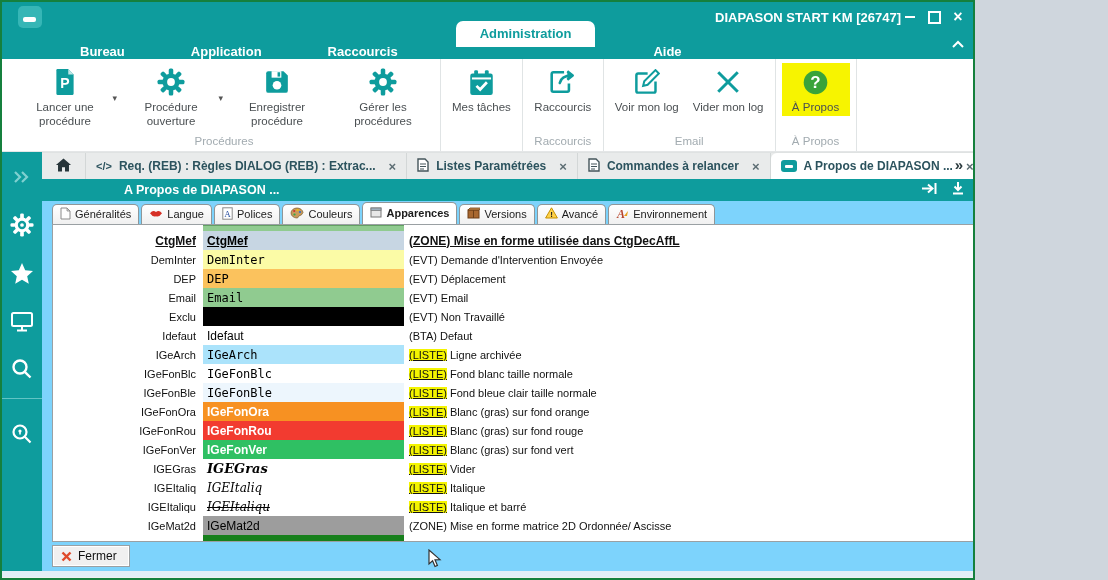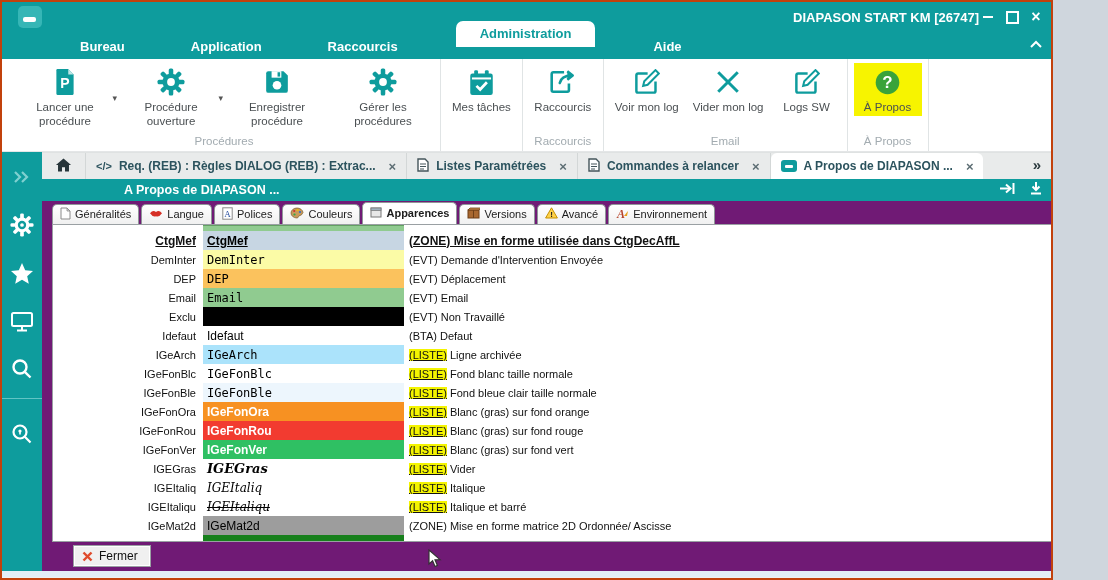--- a/index.html
+++ b/index.html
@@ -1,29 +1,29 @@
 <!DOCTYPE html>
 <html><head>
 <meta charset="utf-8">
 <style>
   html,body{margin:0;padding:0;background:#cfd6dd;font-family:"Liberation Sans",sans-serif;}
-  .window{position:relative;width:1053px;height:580px;box-sizing:border-box;border:2px solid #c2410c;background:#f0f0f1;overflow:hidden;}
+  .window{position:relative;width:975px;height:580px;box-sizing:border-box;border:2px solid #15803d;background:#f0f0f1;overflow:hidden;}
   
   .titlebar{height:30px;background:#0e9c9d;display:flex;align-items:center;position:relative;}
   .applogo{width:24px;height:22px;background:#36b6b6;border-radius:5px;margin-left:16px;position:relative;}
   .applogo::after{content:"";position:absolute;left:5px;top:11px;width:13px;height:5px;border-radius:2px;background:#fff;}
   .wtitle{position:absolute;right:72px;color:#fff;font-weight:bold;font-size:13px;letter-spacing:0;}
   .wctrls{position:absolute;right:6px;display:flex;gap:6px;align-items:center;}
   .wbtn{width:18px;height:18px;display:flex;align-items:center;justify-content:center;color:#fff;cursor:default;}
   .ico-min{width:10px;height:2px;background:#fff;display:inline-block;}
   .ico-max{width:9px;height:9px;border:2px solid #fff;display:inline-block;}
   .ico-close{font-size:16px;font-weight:bold;line-height:1;}
   
   .menubar{height:27px;background:#0e9c9d;display:flex;align-items:flex-end;position:relative;}
-  .mtab{color:#fff;font-weight:bold;font-size:13px;padding:0 8px;margin-bottom:5px;cursor:default;}
+  .mtab{color:#fff;font-weight:bold;font-size:13px;padding:0 8px;cursor:default;}
   .mtab.active{background:#fff;color:#0e9c9d;border-radius:7px 7px 0 0;padding:5px 24px 6px 24px;margin-bottom:12px;}
   .menu-chevron{position:absolute;right:8px;top:4px;}
   
   .ribbon{height:92px;background:#fff;display:flex;align-items:stretch;border-bottom:1px solid #e4e6e7;padding-left:6px;}
   .rgroup{display:flex;flex-direction:column;justify-content:space-between;border-right:1px solid #e0e4e5;padding:4px 6px 2px 6px;}
   .ritems{display:flex;align-items:flex-start;gap:4px;}
   .rgname{text-align:center;color:#a2abb0;font-size:11.5px;padding:1px 0 2px;}
   .ritem{position:relative;display:flex;flex-direction:column;align-items:center;min-width:58px;max-width:92px;padding:3px 5px 1px;cursor:default;}
   .ritem.hl{background:#f7f400;}
   .ricon{height:32px;display:flex;align-items:center;justify-content:center;}
@@ -43,21 +43,21 @@
   .dtab .x{color:#5c6d73;font-weight:bold;font-size:13px;margin-left:6px;}
   .codeglyph{font-weight:bold;color:#2c535e;font-size:11px;}
   .tab-applogo{width:16px;height:12px;background:#0e9c9d;border-radius:3px;position:relative;}
   .tab-applogo::after{content:"";position:absolute;left:4px;top:5px;width:8px;height:3px;background:#fff;border-radius:1px;}
   .overflow{position:absolute;right:10px;top:3px;font-size:15px;font-weight:bold;color:#2c3b3f;}
   
   .subheader{height:22px;background:#0e9c9d;display:flex;align-items:center;position:relative;}
   .shtitle{color:#fff;font-weight:bold;font-size:12.5px;padding-left:82px;}
   .shicons{position:absolute;right:8px;display:flex;gap:12px;align-items:center;}
   
-  .content{position:relative;flex:1;background:#701a75;}
+  .content{position:relative;flex:1;background:#7dd3fc;}
   .innertabs{position:absolute;left:10px;top:2px;display:flex;align-items:flex-end;height:21px;}
   .itab{display:flex;align-items:center;gap:4px;font-size:11px;color:#1c1c1c;background:linear-gradient(#ffffff,#f0f0f0);border:1px solid #8f9698;border-bottom:none;border-radius:5px 5px 0 0;padding:2px 7px 3px;margin-right:2px;height:14px;cursor:default;white-space:nowrap;}
   .itab.active{font-weight:bold;background:#fff;height:16px;box-shadow:0 1px 0 #fff;}
   .panel{position:absolute;left:10px;top:23px;width:1014px;height:316px;background:#fff;border:1px solid #9aa0a3;overflow:hidden;}
   .sliver-top{height:5px;margin-left:150px;width:201px;border-top:1px solid #63a063;}
   .sliver-bottom{height:6px;margin-left:150px;width:201px;}
   .trow,.thead{display:flex;height:19px;align-items:center;}
   .tc1{width:143px;text-align:right;padding-right:7px;font-size:11px;color:#111;flex:none;}
   .tc2{width:197px;flex:none;padding-left:4px;height:19px;display:flex;align-items:center;overflow:hidden;}
   .tc3{padding-left:5px;font-size:11px;color:#111;white-space:nowrap;}
@@ -69,21 +69,21 @@
   .bolditalic{font-family:"DejaVu Serif",serif;font-weight:bold;font-style:italic;font-size:13px;}
   .italic{font-family:"DejaVu Serif",serif;font-style:italic;font-size:12px;}
   .italicstrike{font-family:"DejaVu Serif",serif;font-style:italic;font-size:12px;text-decoration:line-through;}
   .tag.hl{background:#f4f400;text-decoration:underline;}
   
   .vscroll{position:absolute;left:1039px;top:20px;width:19px;height:318px;background:#f4f4f4;border:1px solid #b7bcbe;box-sizing:border-box;display:flex;flex-direction:column;justify-content:space-between;align-items:center;}
   .varrow{height:14px;width:100%;display:flex;align-items:center;justify-content:center;color:#4a4f52;font-size:9px;}
   .vthumb{position:absolute;top:28px;left:2px;width:13px;height:34px;background:#c9cccd;}
   
   .footer{position:absolute;left:10px;top:344px;}
-  .btn{display:inline-flex;align-items:center;gap:6px;font-size:12px;color:#111;background:#f0f0f0;border:1px solid #9aa0a3;padding:3px 12px 3px 8px;box-shadow:inset 0 0 0 1px #fff;cursor:default;margin-left:21px;}
+  .btn{display:inline-flex;align-items:center;gap:6px;font-size:12px;color:#111;background:#f0f0f0;border:1px solid #9aa0a3;padding:3px 12px 3px 8px;box-shadow:inset 0 0 0 1px #fff;cursor:default;}
   .strip{position:absolute;left:0;right:0;bottom:0;height:6px;background:#e3eef7;}
   .cursor{position:absolute;left:386px;top:348px;}
 </style>
 </head>
 <body>
 
 <div class="window">
 
   <div class="titlebar">
     <div class="applogo"></div>
@@ -227,29 +227,20 @@
             <div class="rlbl">Voir mon log</div>
           </div>
           <div class="ritem">
             <div class="ricon">
               <svg width="26" height="26" viewBox="0 0 24 24">
                 <line x1="3" y1="3" x2="21" y2="21" stroke="#0e9c9d" stroke-width="2.8"></line>
                 <line x1="21" y1="3" x2="3" y2="21" stroke="#0e9c9d" stroke-width="2.8"></line>
               </svg>
             </div>
             <div class="rlbl">Vider mon log</div>
-          </div>
-          <div class="ritem">
-            <div class="ricon">
-              <svg width="27" height="27" viewBox="0 0 24 24" fill="none" stroke="#0e9c9d" stroke-width="2.2">
-                <path d="M13,4 h-8.5 a1.5,1.5 0 0 0 -1.5,1.5 v14 a1.5,1.5 0 0 0 1.5,1.5 h14 a1.5,1.5 0 0 0 1.5,-1.5 v-8.5"></path>
-                <path d="M9,15 l1,-4 10,-10 3,3 -10,10 z" stroke-width="1.8"></path>
-              </svg>
-            </div>
-            <div class="rlbl">Logs SW</div>
           </div>
         </div>
         <div class="rgname">Email</div>
       </div>
       <div class="rgroup">
         <div class="ritems">
           <div class="ritem hl">
             <div class="ricon">
               <svg width="27" height="27" viewBox="0 0 24 24">
                 <circle cx="12" cy="12" r="10.5" fill="#3aa33a"></circle>

